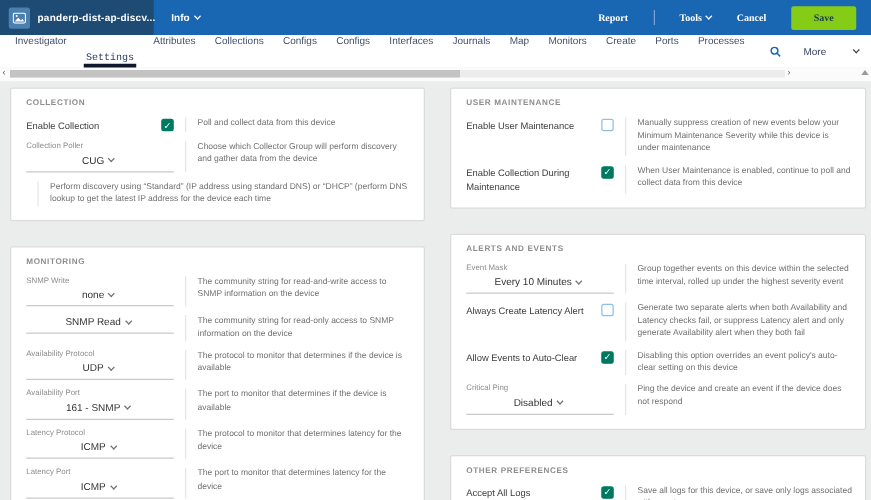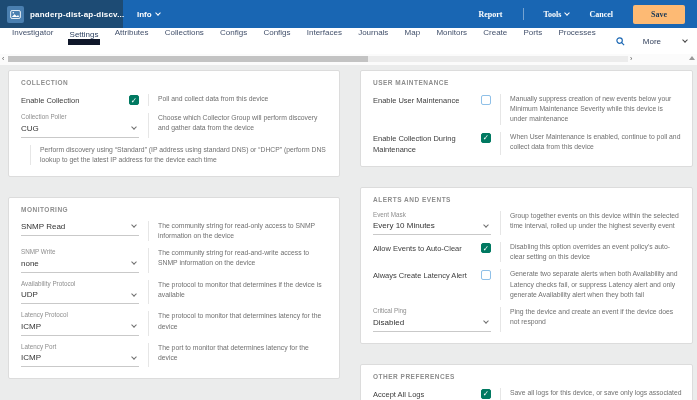--- a/index.html
+++ b/index.html
@@ -8,28 +8,28 @@
 
   
   .topbar { height:28px; background:#1966b3; display:flex; align-items:center; color:#fff; }
   .topbar-left { width:123px; height:28px; background:#1d4b74; display:flex; align-items:center; gap:6px; padding-left:7px; flex:none; }
   .device-icon { width:17px; height:17px; background:#4a7fb0; border-radius:2px; display:flex; align-items:center; justify-content:center; flex:none; }
   .device-title { font-size:8px; font-weight:bold; white-space:nowrap; letter-spacing:.2px; }
   .info-dd { margin-left:14px; font-size:8px; font-weight:bold; display:flex; align-items:center; cursor:pointer; }
   .topbar-right { margin-left:auto; display:flex; align-items:center; gap:20px; padding-right:12px; font-size:8px; font-weight:bold;font-family:Liberation Serif, serif; }
   .tb-item { cursor:pointer; display:flex; align-items:center; }
   .vdiv { width:1px; height:12px; background:rgba(255,255,255,.4); }
-  .save-btn { background:#fdba74; color:#1c3a57; font-size:8px; font-weight:bold; border:none; padding:5px 18px; border-radius:2px; cursor:pointer; font-family:inherit; }
+  .save-btn { background:#84cc16; color:#1c3a57; font-size:8px; font-weight:bold; border:none; padding:5px 18px; border-radius:2px; cursor:pointer; font-family:inherit; }
   .chev { width:4px; height:4px; border-right:1.2px solid currentColor; border-bottom:1.2px solid currentColor; transform:rotate(45deg); display:inline-block; margin-left:4px; position:relative; top:-1px; }
 
   
   .tabbar { height:26px; background:#fff; display:flex; align-items:stretch; padding:0 10px; }
   .tabs { display:flex; flex:1; justify-content:space-between; align-items:flex-start; margin-right:18px; }
   .tab { font-size:8px; color:#42506b; display:flex; align-items:center; padding:0 2px; position:relative; cursor:pointer; white-space:nowrap; }
-  .tab.active { color:#2a3f5f; border-bottom:6px solid #0f172a; padding-top:2px; }
+  .tab.active { color:#2a3f5f; border-bottom:6px solid #0f172a; padding-top:14px;font-family:Liberation Mono, monospace; }
   .more-ctl { display:flex; align-items:center; font-size:8px; color:#33415c; gap:18px; cursor:pointer; }
   .more-ctl .chev { color:#444; }
 
   
   .scrollstrip { height:11px; position:relative; background:#fbfbfb; }
   .h-track { position:absolute; left:8px; top:2px; width:620px; height:6px; background:#ececec; }
   .h-thumb { position:absolute; left:0; top:0; width:360px; height:6px; background:#c3c3c3; cursor:grab; }
   .h-arrow { position:absolute; top:0; font-size:7px; line-height:10px; color:#555; cursor:pointer; }
   .h-arrow.left { left:2px; }
   .h-arrow.right { left:630px; }
@@ -45,21 +45,21 @@
   .row { display:flex; margin-bottom:7px; }
   .fieldcol { width:118px; flex:none; }
   .desc { flex:1; border-left:1px solid #e6e6e6; margin-left:9px; padding-left:9px; font-size:6.8px; color:#707070; line-height:1.5; }
   .cbline { display:flex; align-items:flex-start; justify-content:space-between; padding-top:1px; }
   .cblabel { font-size:7.5px; color:#3d3d3d; line-height:11px; padding-right:4px; }
   .cb { width:10px; height:10px; border-radius:2px; flex:none; display:flex; align-items:center; justify-content:center; cursor:pointer; }
   .cb.checked { background:#007961; border:1px solid #007961; }
   .cb.checked::after { content:"✓"; color:#fff; font-size:7.5px; line-height:9px; }
   .cb.unchecked { background:#fff; border:1px solid #8fc0e8; }
   .flabel { font-size:6.3px; color:#8e8e8e; margin-bottom:2px; line-height:1.2; }
-  .sel { border-bottom:1px solid #c9c9c9; display:flex; justify-content:space-between; align-items:center; padding:1px 3px 4px 0; font-size:8px; color:#333; cursor:pointer; }
+  .sel { border-bottom:1px solid #c9c9c9; display:flex; justify-content:center; align-items:center; padding:1px 3px 4px 0; font-size:8px; color:#333; cursor:pointer; }
   .sel .chev { color:#6f6f6f; }
 </style>
 </head>
 <body>
 
 <div class="topbar">
   <div class="topbar-left">
     <span class="device-icon">
       <svg width="11" height="9" viewBox="0 0 12 10">
           <rect x="0.6" y="0.6" width="10.8" height="8.8" rx="1.6" fill="none" stroke="#ffffff" stroke-width="1"></rect>
@@ -144,46 +144,56 @@
           <div class="desc">Choose which Collector Group will perform discovery and gather data from the device</div>
         </div>
         <div class="row">
           <div class="desc">Perform discovery using “Standard” (IP address using standard DNS) or “DHCP” (perform DNS lookup to get the latest IP address for the device each time</div>
         </div>
       </div>
       <div class="card">
         <div class="section-title">MONITORING</div>
         <div class="row">
           <div class="fieldcol">
+            <div class="flabel">SNMP Write</div>
+            <div class="sel">
+              <span>none</span>
+              <span class="chev"></span>
+            </div>
+          </div>
+          <div class="desc">The community string for read-and-write access to SNMP information on the device</div>
+        </div>
+        <div class="row">
+          <div class="fieldcol">
             <div class="sel">
               <span>SNMP Read</span>
               <span class="chev"></span>
             </div>
           </div>
           <div class="desc">The community string for read-only access to SNMP information on the device</div>
         </div>
         <div class="row">
           <div class="fieldcol">
-            <div class="flabel">SNMP Write</div>
-            <div class="sel">
-              <span>none</span>
-              <span class="chev"></span>
-            </div>
-          </div>
-          <div class="desc">The community string for read-and-write access to SNMP information on the device</div>
-        </div>
-        <div class="row">
-          <div class="fieldcol">
             <div class="flabel">Availability Protocol</div>
             <div class="sel">
               <span>UDP</span>
               <span class="chev"></span>
             </div>
           </div>
           <div class="desc">The protocol to monitor that determines if the device is available</div>
+        </div>
+        <div class="row">
+          <div class="fieldcol">
+            <div class="flabel">Availability Port</div>
+            <div class="sel">
+              <span>161 - SNMP</span>
+              <span class="chev"></span>
+            </div>
+          </div>
+          <div class="desc">The port to monitor that determines if the device is available</div>
         </div>
         <div class="row">
           <div class="fieldcol">
             <div class="flabel">Latency Protocol</div>
             <div class="sel">
               <span>ICMP</span>
               <span class="chev"></span>
             </div>
           </div>
           <div class="desc">The protocol to monitor that determines latency for the device</div>
@@ -230,37 +240,37 @@
             <div class="sel">
               <span>Every 10 Minutes</span>
               <span class="chev"></span>
             </div>
           </div>
           <div class="desc">Group together events on this device within the selected time interval, rolled up under the highest severity event</div>
         </div>
         <div class="row">
           <div class="fieldcol">
             <div class="cbline">
-              <span class="cblabel">Allow Events to Auto-Clear</span>
-              <span class="cb checked"></span>
-            </div>
-          </div>
-          <div class="desc">Disabling this option overrides an event policy's auto-clear setting on this device</div>
-        </div>
-        <div class="row">
-          <div class="fieldcol">
-            <div class="cbline">
               <span class="cblabel">Always Create Latency Alert</span>
               <span class="cb unchecked"></span>
             </div>
           </div>
           <div class="desc">Generate two separate alerts when both Availability and Latency checks fail, or suppress Latency alert and only generate Availability alert when they both fail</div>
         </div>
         <div class="row">
           <div class="fieldcol">
+            <div class="cbline">
+              <span class="cblabel">Allow Events to Auto-Clear</span>
+              <span class="cb checked"></span>
+            </div>
+          </div>
+          <div class="desc">Disabling this option overrides an event policy's auto-clear setting on this device</div>
+        </div>
+        <div class="row">
+          <div class="fieldcol">
             <div class="flabel">Critical Ping</div>
             <div class="sel">
               <span>Disabled</span>
               <span class="chev"></span>
             </div>
           </div>
           <div class="desc">Ping the device and create an event if the device does not respond</div>
         </div>
       </div>
       <div class="card">

